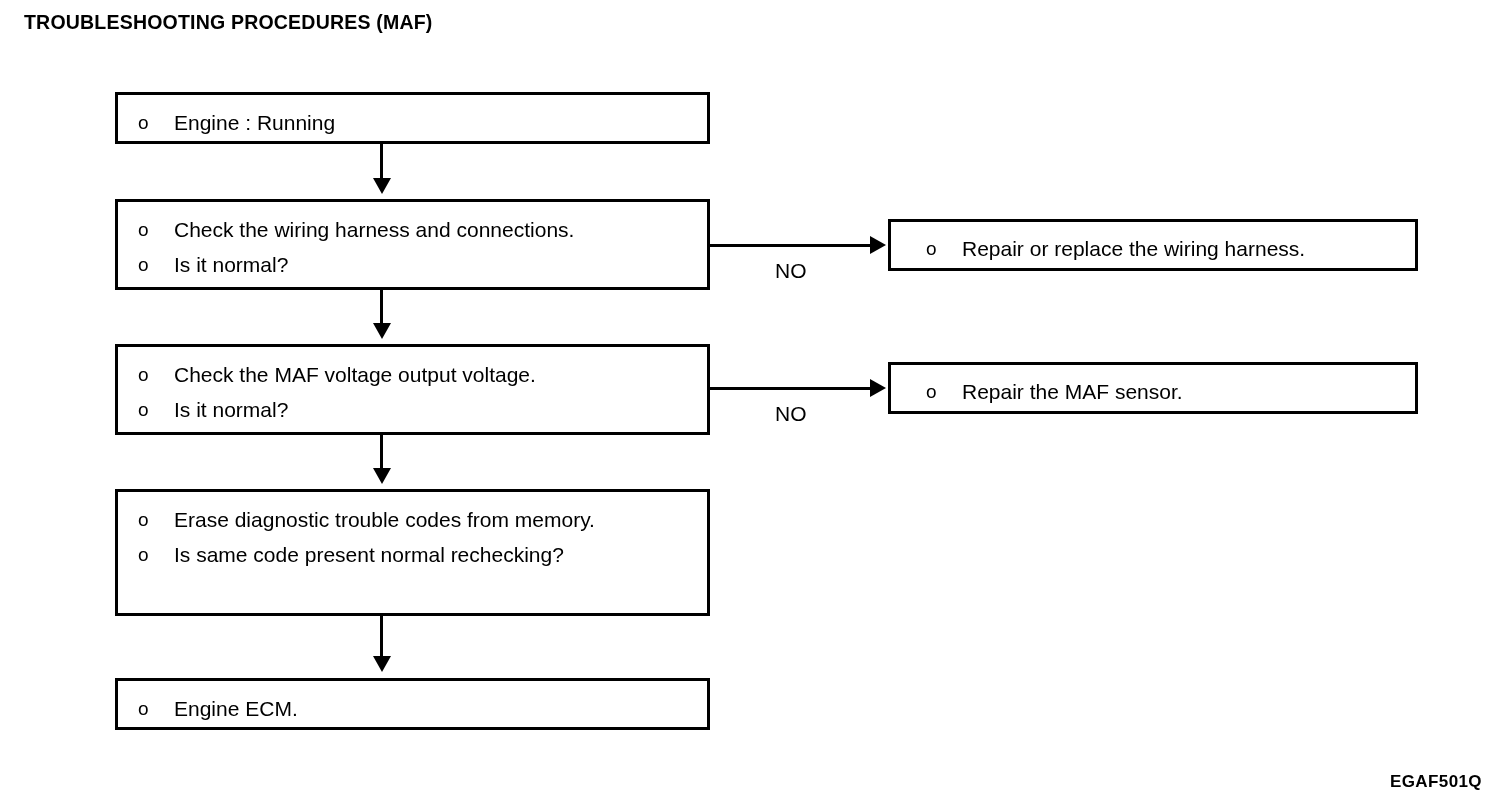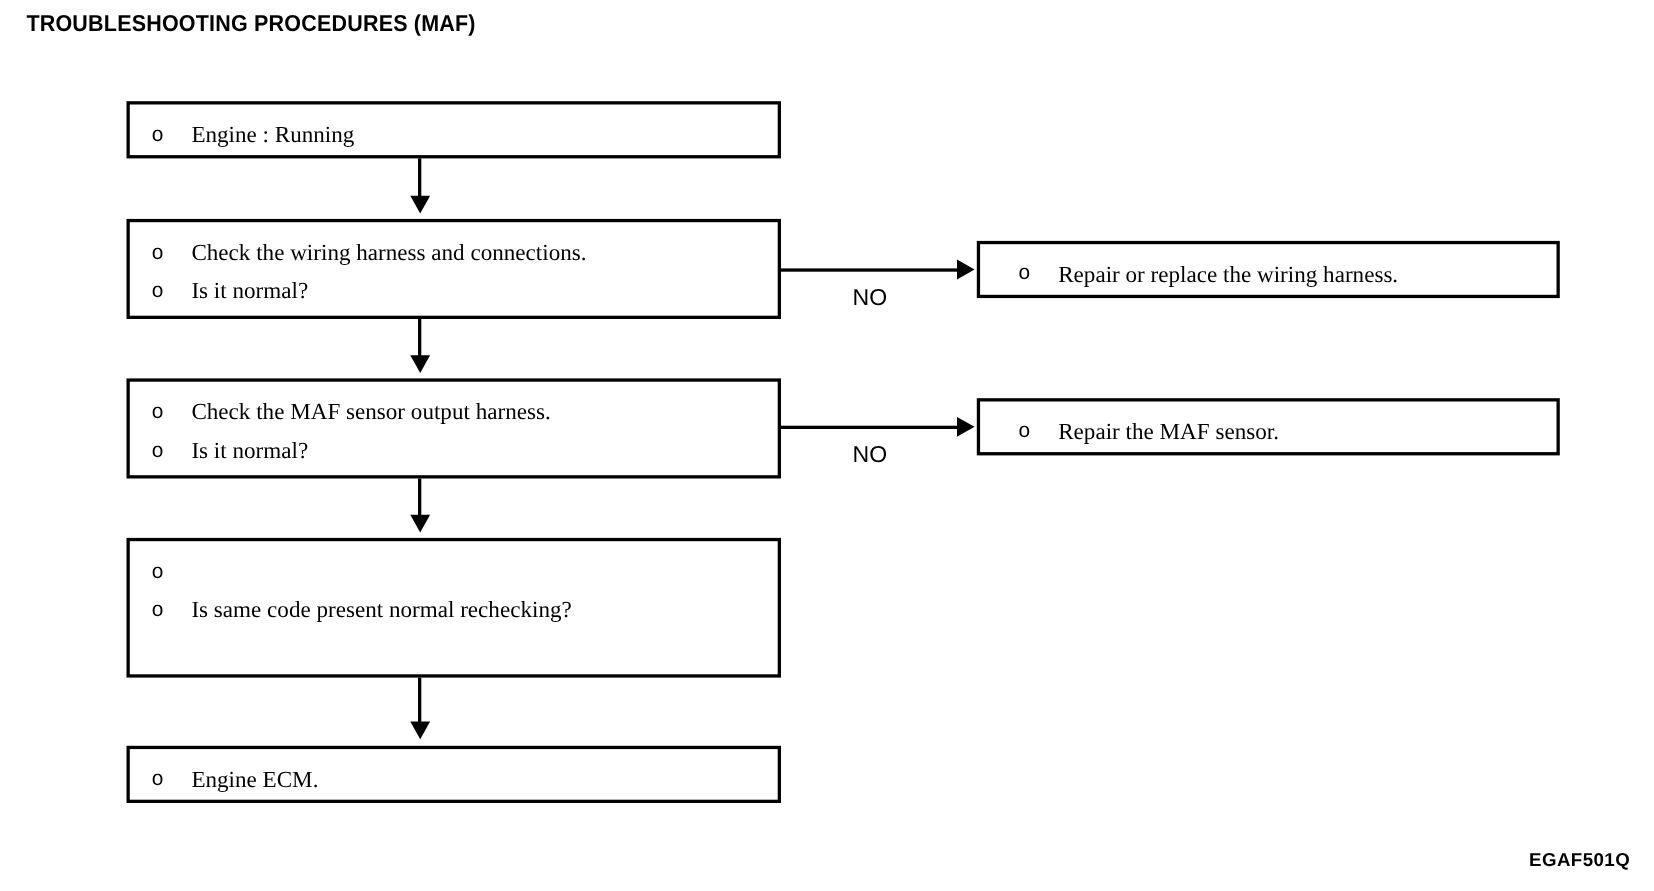--- a/index.html
+++ b/index.html
@@ -54,21 +54,20 @@
   }
   .bullet-mark {
     flex: 0 0 auto;
     width: 36px;
     text-align: left;
     font-size: 19px;
   }
   .bullet-text {
     flex: 1 1 auto;
     white-space: normal;
-    font-family: Liberation Serif, serif;
   }
   .node.left .node-inner { padding: 10px 8px 10px 20px; }
   .node.right .node-inner { padding: 10px 8px 10px 35px; }
   .node.right .bullet-line { line-height: 34px; }
 
   
 
   
   .v-line {
     position: absolute;
@@ -162,21 +161,21 @@
   </div>
 
   <div class="v-line" style="left:380px; top:290px; height:39px;"></div>
   <div class="arrow-down" style="left:373px; top:323px;"></div>
   <div class="edge-label" style="left:405px; top:305px;">YES</div>
 
   <div class="node left" style="left:115px; top:344px; width:595px; height:91px;">
     <div class="node-inner">
       <div class="bullet-line">
         <span class="bullet-mark">o</span>
-        <span class="bullet-text">Check the MAF sensor output harness.</span>
+        <span class="bullet-text">Check the MAF voltage output voltage.</span>
       </div>
       <div class="bullet-line">
         <span class="bullet-mark">o</span>
         <span class="bullet-text">Is it normal?</span>
       </div>
     </div>
   </div>
 
   <div class="h-line" style="left:710px; top:387px; width:162px;"></div>
   <div class="arrow-right" style="left:870px; top:379px;"></div>
@@ -192,20 +191,21 @@
   </div>
 
   <div class="v-line" style="left:380px; top:435px; height:39px;"></div>
   <div class="arrow-down" style="left:373px; top:468px;"></div>
   <div class="edge-label" style="left:405px; top:450px;">YES</div>
 
   <div class="node left" style="left:115px; top:489px; width:595px; height:127px;">
     <div class="node-inner">
       <div class="bullet-line" style="white-space:normal;">
         <span class="bullet-mark">o</span>
+        <span class="bullet-text" style="max-width:430px;">Erase diagnostic trouble codes from memory.</span>
       </div>
       <div class="bullet-line">
         <span class="bullet-mark">o</span>
         <span class="bullet-text">Is same code present normal rechecking?</span>
       </div>
     </div>
   </div>
 
   <div class="v-line" style="left:380px; top:616px; height:46px;"></div>
   <div class="arrow-down" style="left:373px; top:656px;"></div>

